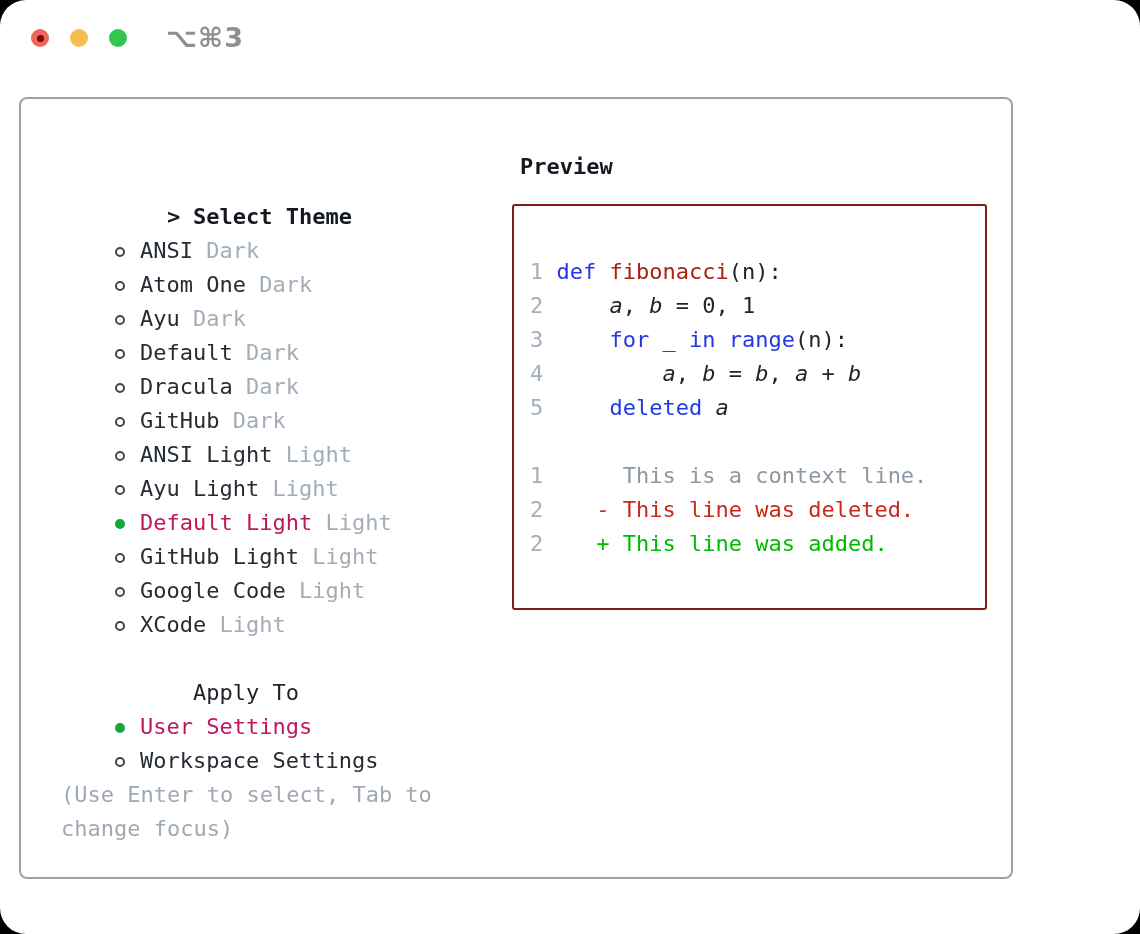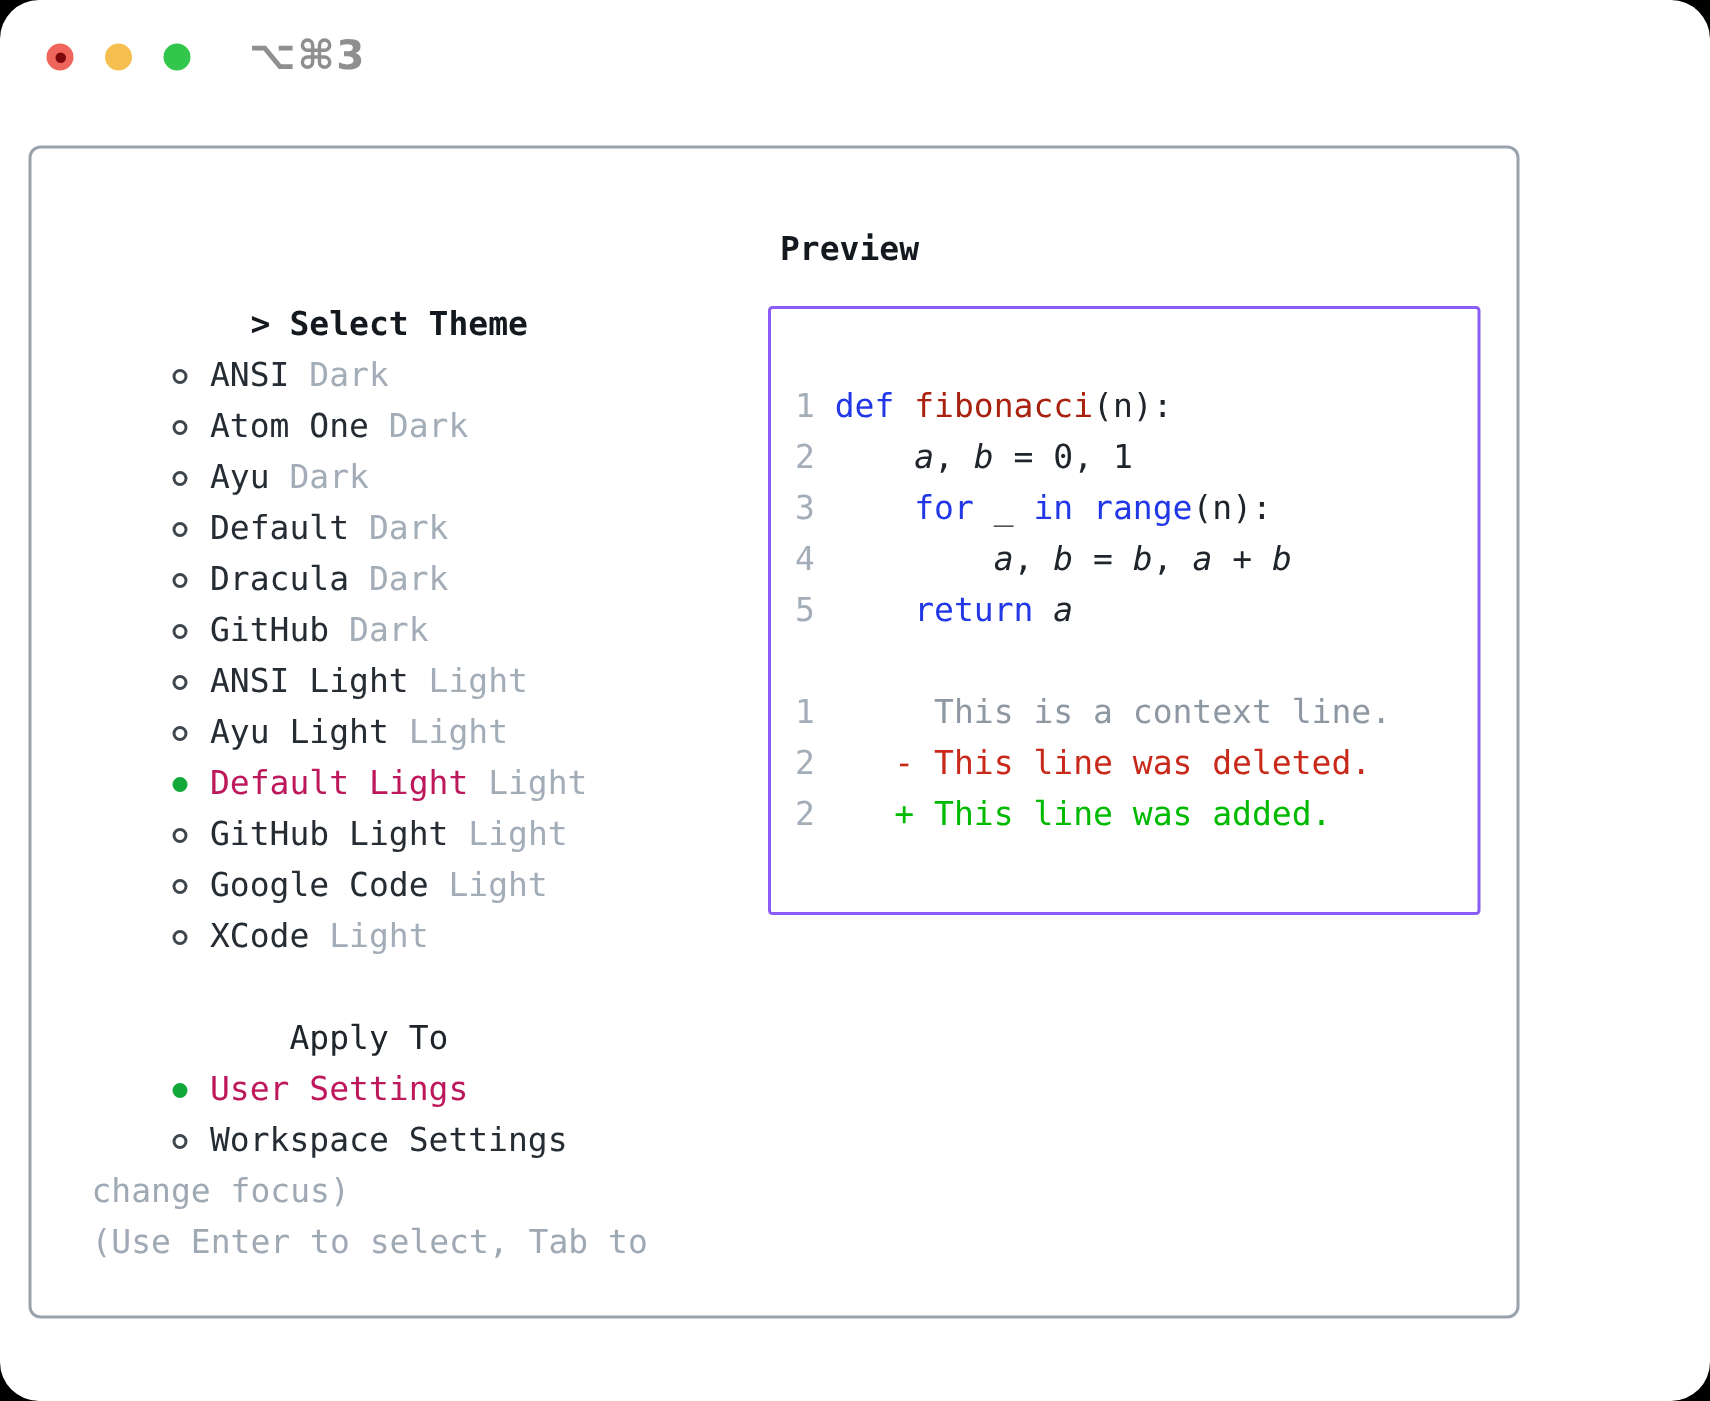--- a/index.html
+++ b/index.html
@@ -53,21 +53,21 @@
   .variant-tag { color:#a3adb8;text-align:right; }
   .help-line { color:#9fa9b4; }
 
   
   .preview-title {
     position:absolute; left:499px; top:51px; height:34px; line-height:34px;
     font-size:22px; font-weight:700; color:#14191f;
   }
   .preview-box {
     position:absolute; left:491px; top:105px; width:475px; height:406px;
-    border:2px solid #8b5cf6; border-radius:3px; background:#fff;
+    border:2px solid #7f1d1d; border-radius:3px; background:#fff;
   }
   .preview-code { position:absolute; left:16px; top:49px; font-size:22px; }
   .code-line { height:34px; line-height:34px; white-space:pre; }
 
   .tok-num { color:#a4aeb9; }
   .tok-kw  { color:#2238e6; }
   .tok-fn  { color:#a8220f; }
   .tok-pl  { color:#20252b; }
   .tok-var { color:#20252b; font-style:italic; }
   .tok-ctx { color:#8e98a2; }
@@ -157,34 +157,34 @@
   </div>
 
   <div class="line">
     <span class="prefix"><span class="radio"></span></span><span class="opt-label">Workspace Settings</span>
   </div>
 </div>
 
       <div class="spacer-line"></div>
 
       <div>
+          <div class="line help-line">(Use Enter to select, Tab to</div>
           <div class="line help-line">change focus)</div>
-          <div class="line help-line">(Use Enter to select, Tab to</div>
         </div>
     </div>
 
     <div class="preview-title">Preview</div>
 
     <div class="preview-box">
       <div class="preview-code">
           <div class="code-line"><span class="tok-num">1 </span><span class="tok-kw">def</span><span class="tok-pl"> </span><span class="tok-fn">fibonacci</span><span class="tok-pl">(n):</span></div>
           <div class="code-line"><span class="tok-num">2 </span><span class="tok-pl">    </span><span class="tok-var">a</span><span class="tok-pl">, </span><span class="tok-var">b</span><span class="tok-pl"> = 0, 1</span></div>
           <div class="code-line"><span class="tok-num">3 </span><span class="tok-pl">    </span><span class="tok-kw">for</span><span class="tok-pl"> _ </span><span class="tok-kw">in</span><span class="tok-pl"> </span><span class="tok-kw">range</span><span class="tok-pl">(n):</span></div>
           <div class="code-line"><span class="tok-num">4 </span><span class="tok-pl">        </span><span class="tok-var">a</span><span class="tok-pl">, </span><span class="tok-var">b</span><span class="tok-pl"> = </span><span class="tok-var">b</span><span class="tok-pl">, </span><span class="tok-var">a</span><span class="tok-pl"> + </span><span class="tok-var">b</span></div>
-          <div class="code-line"><span class="tok-num">5 </span><span class="tok-pl">    </span><span class="tok-kw">return</span><span class="tok-pl"> </span><span class="tok-var">a</span></div>
+          <div class="code-line"><span class="tok-num">5 </span><span class="tok-pl">    </span><span class="tok-kw">deleted</span><span class="tok-pl"> </span><span class="tok-var">a</span></div>
           <div class="code-line"></div>
           <div class="code-line"><span class="tok-num">1 </span><span class="tok-ctx">     This is a context line.</span></div>
           <div class="code-line"><span class="tok-num">2 </span><span class="tok-del">   - This line was deleted.</span></div>
           <div class="code-line"><span class="tok-num">2 </span><span class="tok-add">   + This line was added.</span></div>
         </div>
     </div>
 
   </div>
 </div>
 

